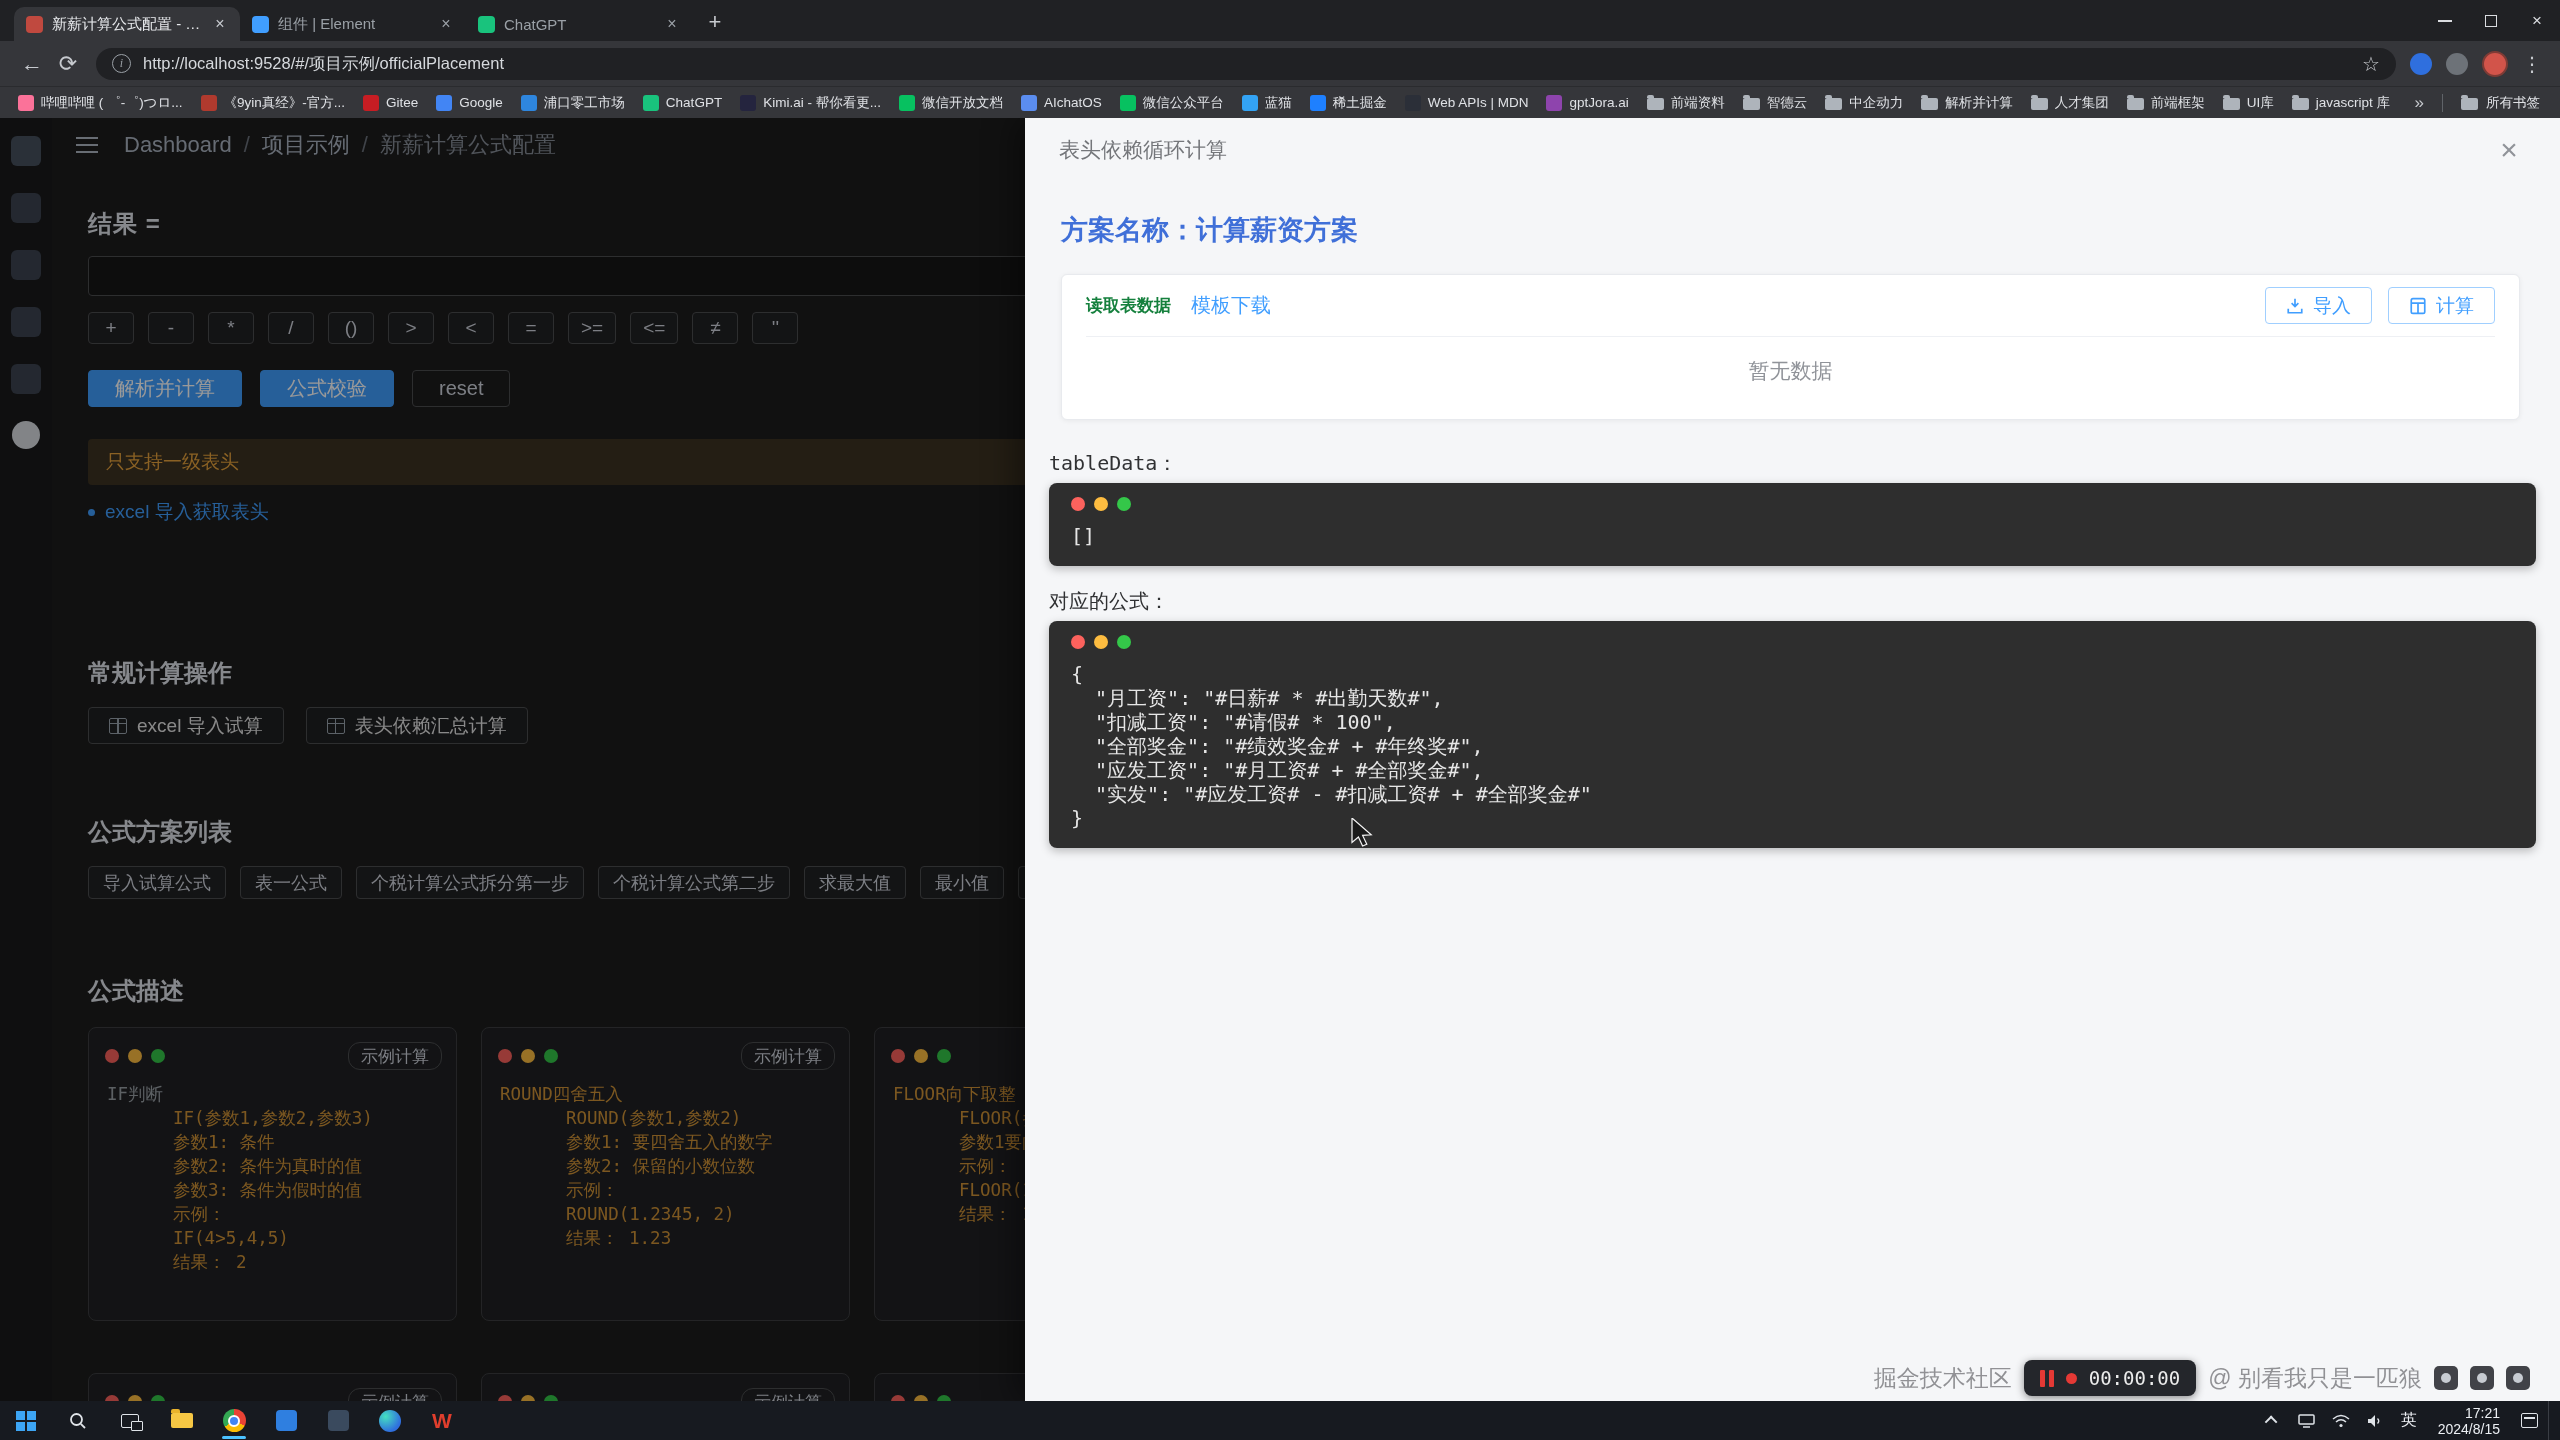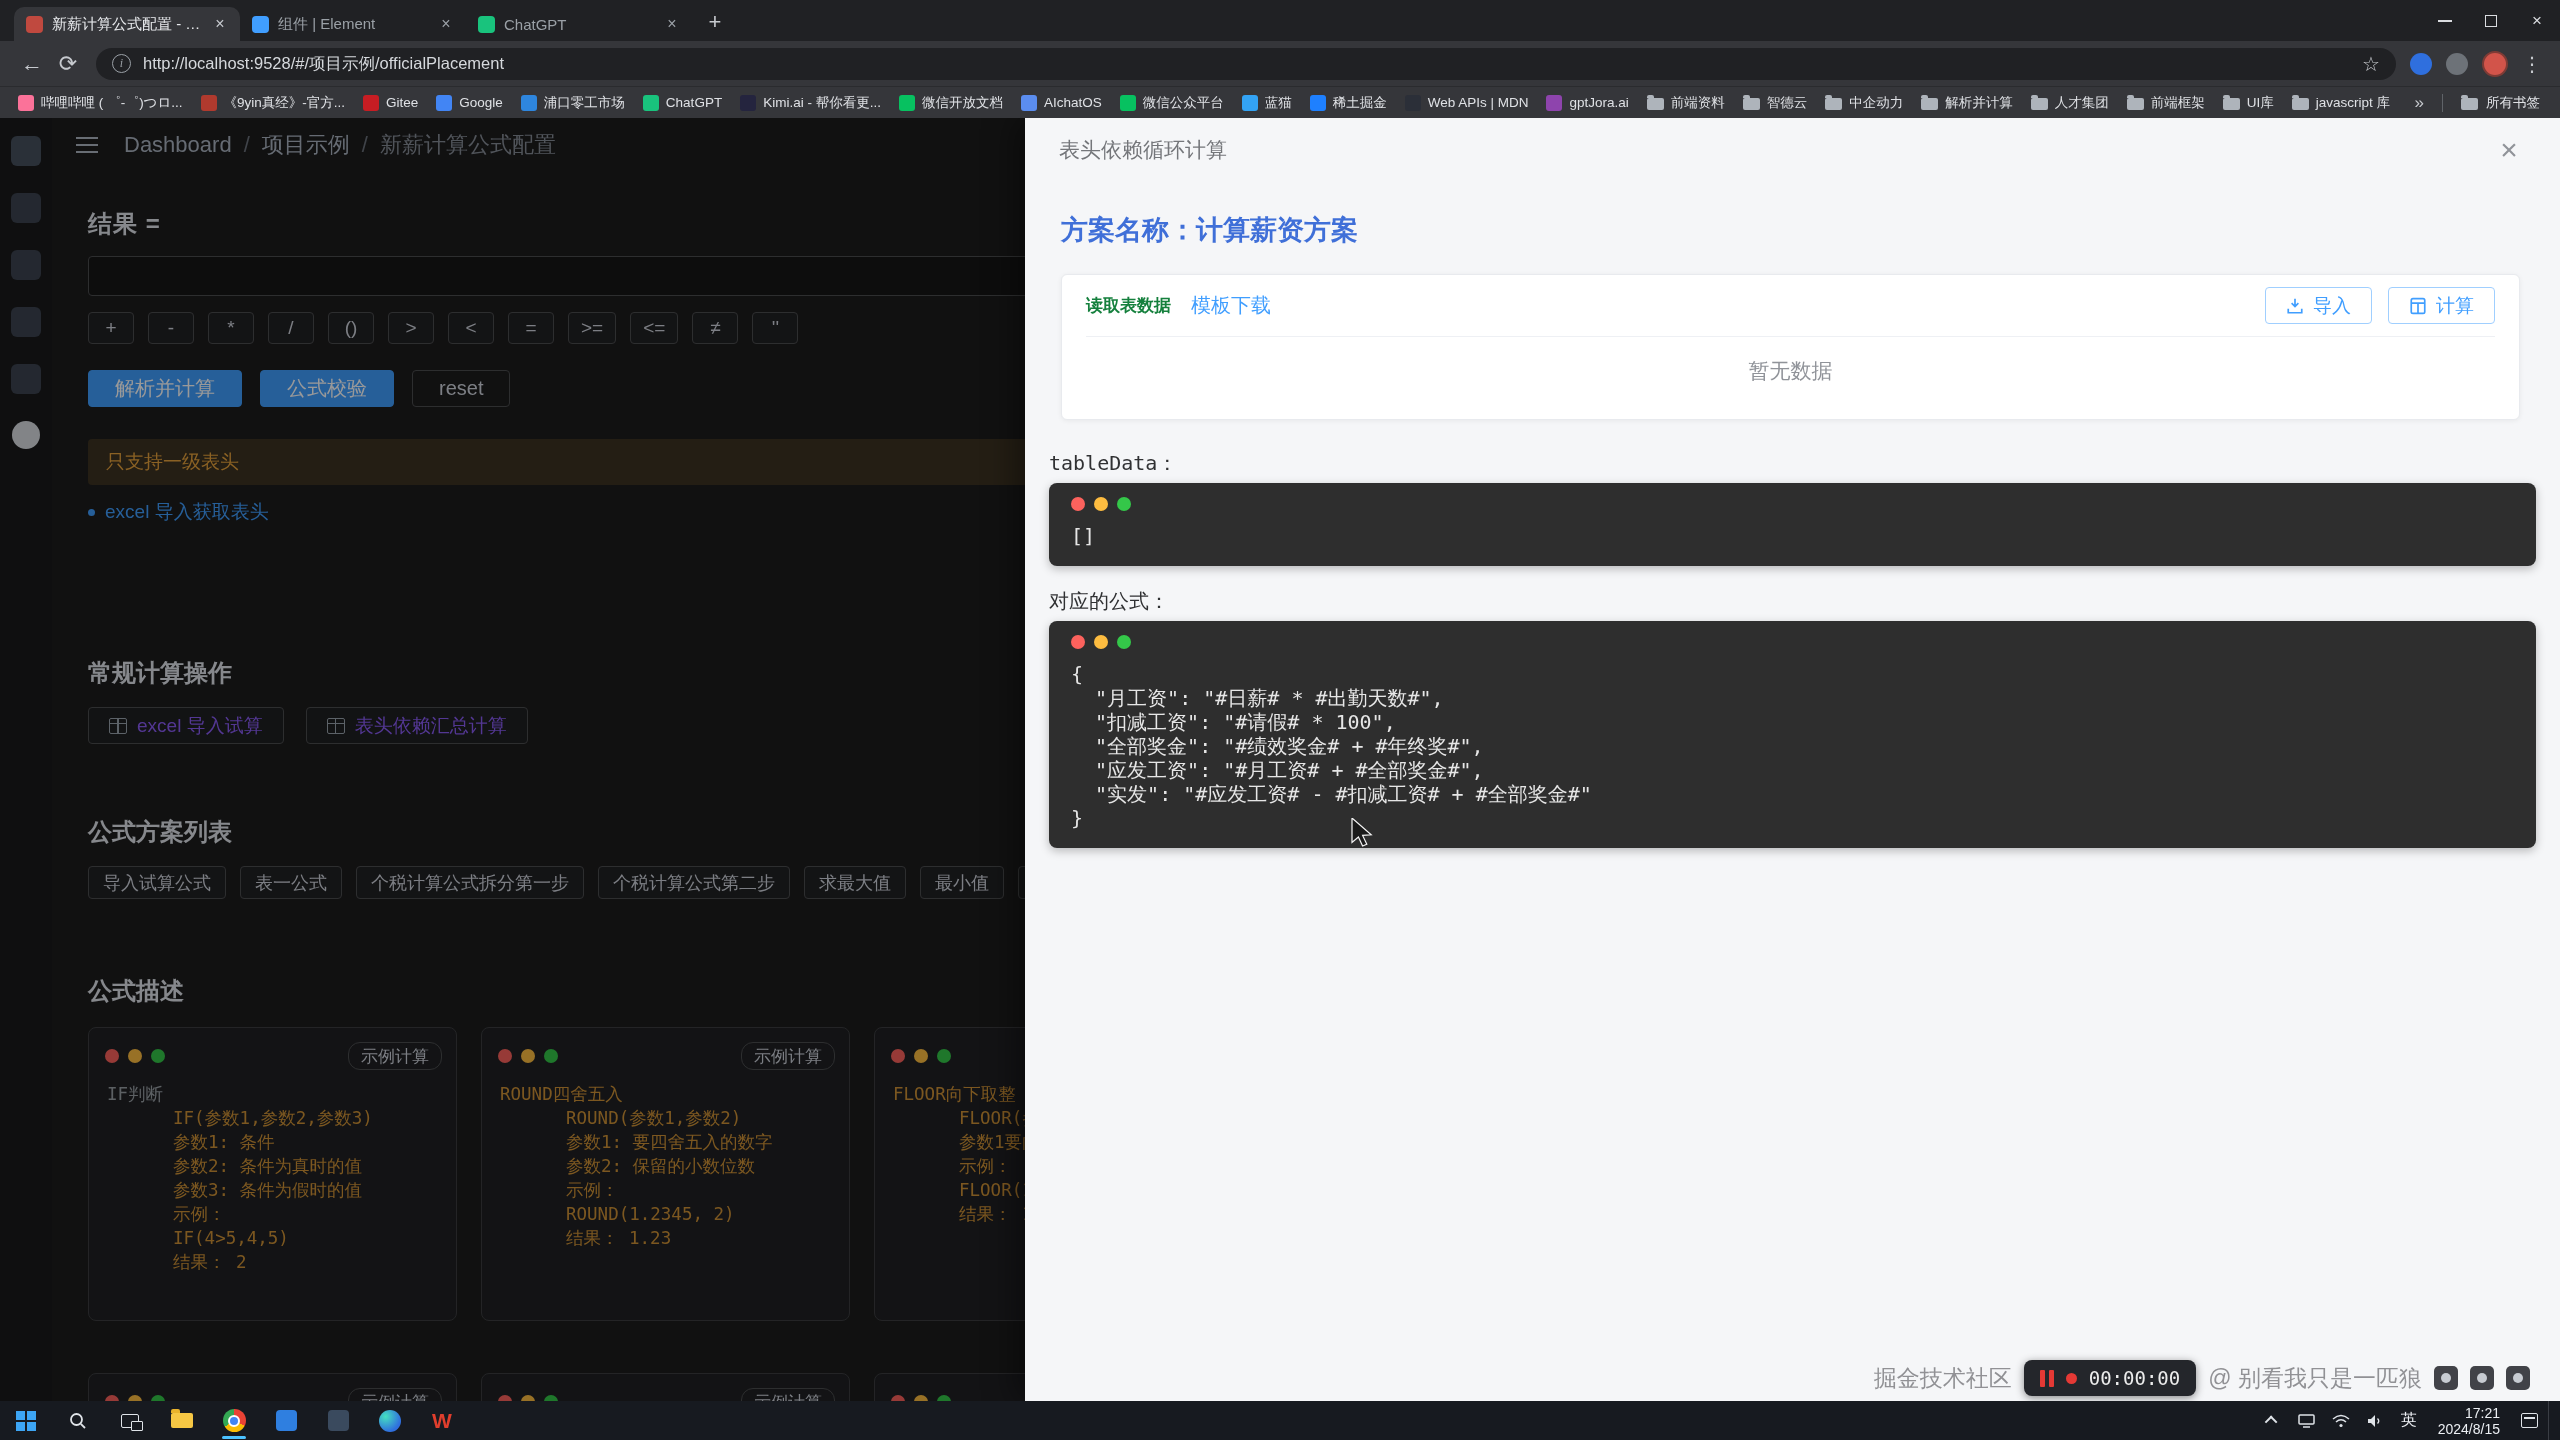--- a/index.html
+++ b/index.html
@@ -68,21 +68,21 @@
   .btn { height:37px; padding:0 26px; border-radius:4px; font-size:20px; display:inline-flex; align-items:center; justify-content:center; border:1px solid transparent; }
   .btn-primary { background:#409eff; color:#fff; border-color:#409eff; }
   .btn-default { background:transparent; color:#cfd3dc; border-color:#4c4d4f; }
   .alert-warn { margin-top:32px; width:1620px; height:46px; background:rgba(230,162,60,0.16); border-radius:4px; color:#e6a23c; font-size:19px; display:flex; align-items:center; padding-left:18px; }
   .excel-link-row { margin-top:14px; display:flex; align-items:center; gap:10px; font-size:19px; }
   .bullet { width:7px; height:7px; border-radius:50%; background:#409eff; }
   .link-blue { color:#409eff; }
   .h-section { font-size:24px; font-weight:bold; color:#dfe3ea; }
   .h-calc { margin-top:132px; }
   .calc-btns { margin-top:18px; display:flex; gap:22px; }
-  .btn-outline { height:37px; padding:0 20px; background:#1f2022; border:1px solid #4c4d4f; border-radius:4px; color:#8b5cf6; font-size:19px; display:inline-flex; align-items:center; gap:10px; }
+  .btn-outline { height:37px; padding:0 20px; background:#1f2022; border:1px solid #4c4d4f; border-radius:4px; color:#e5e5e5; font-size:19px; display:inline-flex; align-items:center; gap:10px; }
   .grid-ico { width:18px; height:16px; border:1.5px solid #9aa3ad; border-radius:2px; position:relative; flex:none; }
   .grid-ico::before { content:""; position:absolute; left:0; right:0; top:4px; height:1.5px; background:#9aa3ad; }
   .grid-ico::after { content:""; position:absolute; top:0; bottom:0; left:7px; width:1.5px; background:#9aa3ad; }
   .h-plans { margin-top:72px; }
   .tags-row { margin-top:18px; display:flex; gap:14px; flex-wrap:nowrap; }
   .tag-btn { height:33px; padding:0 14px; background:#212224; border:1px solid #4c4d4f; border-radius:4px; color:#cfd3dc; font-size:18px; display:inline-flex; align-items:center; white-space:nowrap; }
   .h-desc { margin-top:76px; }
   .cards-row { margin-top:20px; display:flex; gap:24px; }
   .calc-card { width:369px; height:294px; background:#202124; border:1px solid #3c3d40; border-radius:8px; overflow:hidden; flex:none; }
   .card-head { display:flex; align-items:center; justify-content:space-between; padding:14px 14px 6px 16px; }

